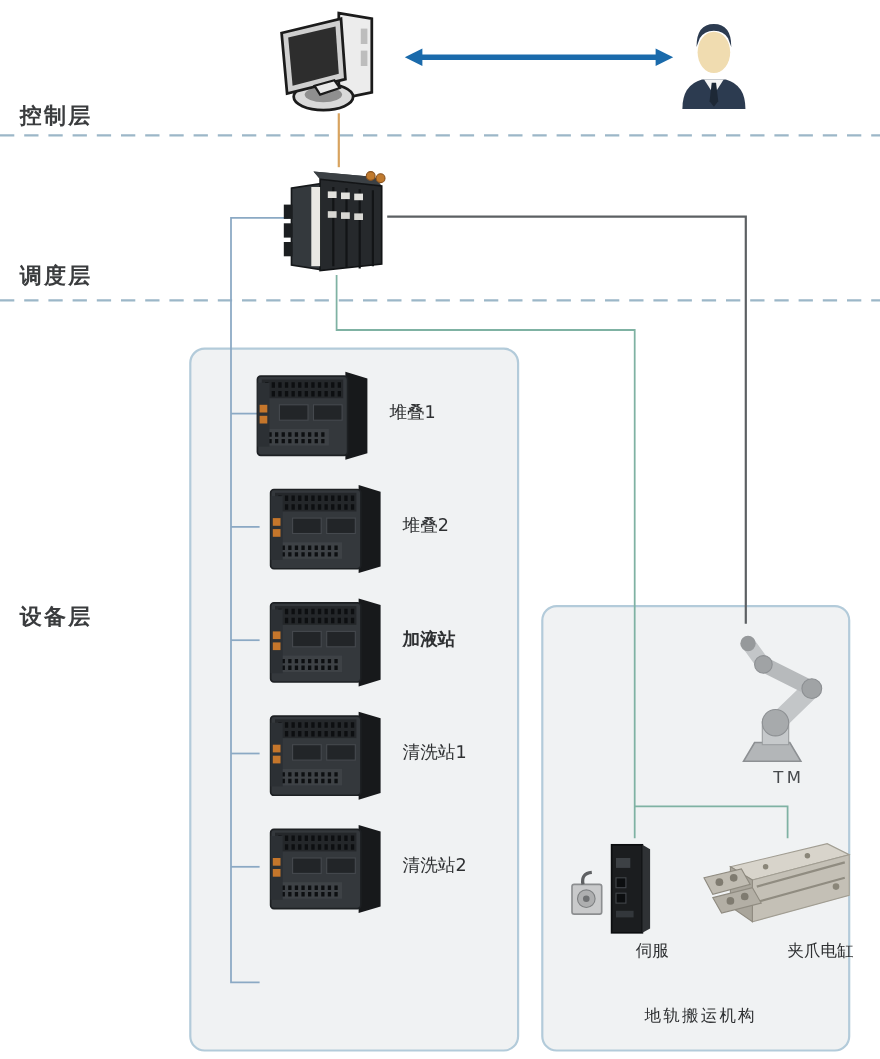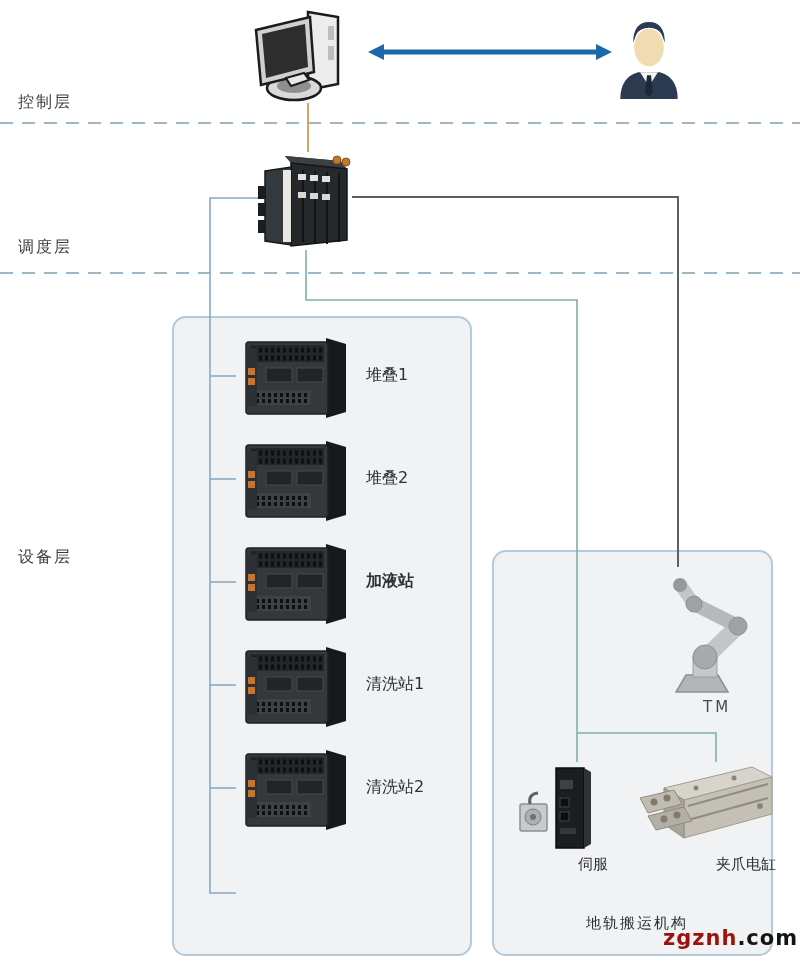--- a/index.html
+++ b/index.html
@@ -1,19 +1,19 @@
 <!DOCTYPE html>
 <html><head>
 <meta charset="utf-8">
 <style>
   html,body{margin:0;padding:0;background:#ffffff;}
   body{font-family:"DejaVu Sans","Liberation Sans",sans-serif;}
   #canvas{position:relative;width:800px;height:963px;background:#ffffff;overflow:hidden;}
   .abs{position:absolute;}
-  .layer-label{font-size:16px;color:#3a3c3e;letter-spacing:2px;z-index:4;}
+  .layer-label{font-size:20px;color:#3a3c3e;letter-spacing:2px;z-index:4;font-weight:bold;}
   .zone-box{background:#f0f2f3;border:2px solid #b3cbda;border-radius:14px;box-sizing:border-box;z-index:1;}
   #lines{position:absolute;left:0;top:0;z-index:2;pointer-events:none;}
   .icon{z-index:3;}
   .station-row{z-index:3;}
   .station-label{position:absolute;left:126px;top:31px;font-size:16px;color:#2e3032;white-space:nowrap;}
   .part-label{font-size:15px;color:#2e3032;text-align:right;z-index:3;white-space:nowrap;}
   .tm-label{font-size:15px;color:#46494c;letter-spacing:3px;z-index:3;text-align:center;}
   .caption-label{font-size:15px;color:#2e3032;letter-spacing:2px;z-index:3;white-space:nowrap;}
   .watermark{font-size:21px;font-weight:bold;letter-spacing:1px;z-index:5;white-space:nowrap;}
   .watermark .wm-site{color:#9a120b;}
@@ -159,21 +159,21 @@
       <use href="#sym-computer"></use>
     </svg>
   <svg class="abs icon" style="left:614px;top:15px;" width="70" height="84">
       <use href="#sym-person"></use>
     </svg>
 
   <svg class="abs icon" style="left:257px;top:150px;" width="100" height="100">
       <use href="#sym-plc"></use>
     </svg>
 
-  <div class="abs station-row" style="left:240px;top:334px;width:260px;height:88px;">
+  <div class="abs station-row" style="left:228px;top:334px;width:260px;height:88px;">
     <svg width="114" height="86">
         <use href="#sym-device"></use>
       </svg>
     <div class="station-label">堆叠1</div>
   </div>
   <div class="abs station-row" style="left:240px;top:437px;width:260px;height:88px;">
     <svg width="114" height="86">
         <use href="#sym-device"></use>
       </svg>
     <div class="station-label">堆叠2</div>
@@ -207,17 +207,14 @@
     </svg>
   <div class="abs part-label" style="left:548px;top:855px;width:60px;">伺服</div>
 
   <svg class="abs icon" style="left:634px;top:760px;" width="140" height="90">
       <use href="#sym-gripper"></use>
     </svg>
   <div class="abs part-label" style="left:656px;top:855px;width:120px;">夹爪电缸</div>
 
   <div class="abs caption-label" style="left:586px;top:914px;">地轨搬运机构</div>
 
-  <div class="abs watermark" style="left:663px;top:926px;">
-    <span class="wm-site">zgznh</span><span class="wm-tld">.com</span>
-  </div>
 
 </div>
 
 </body></html>

